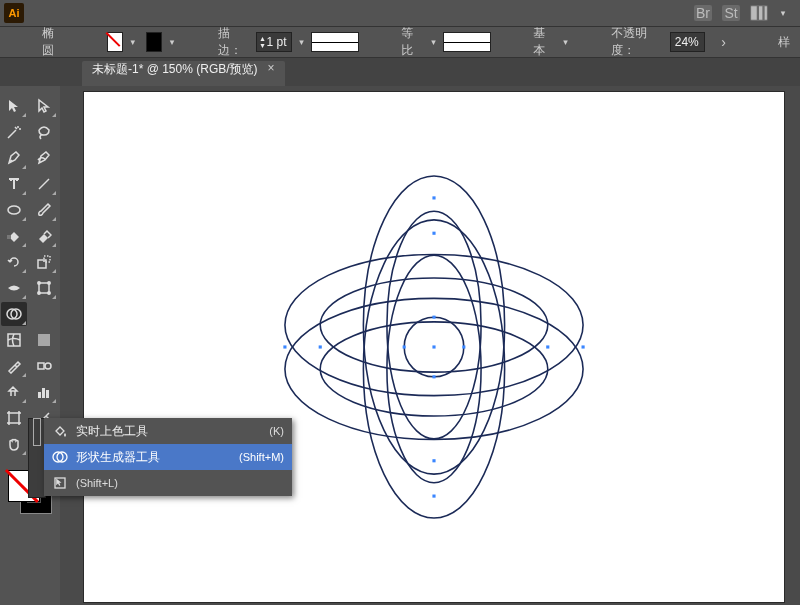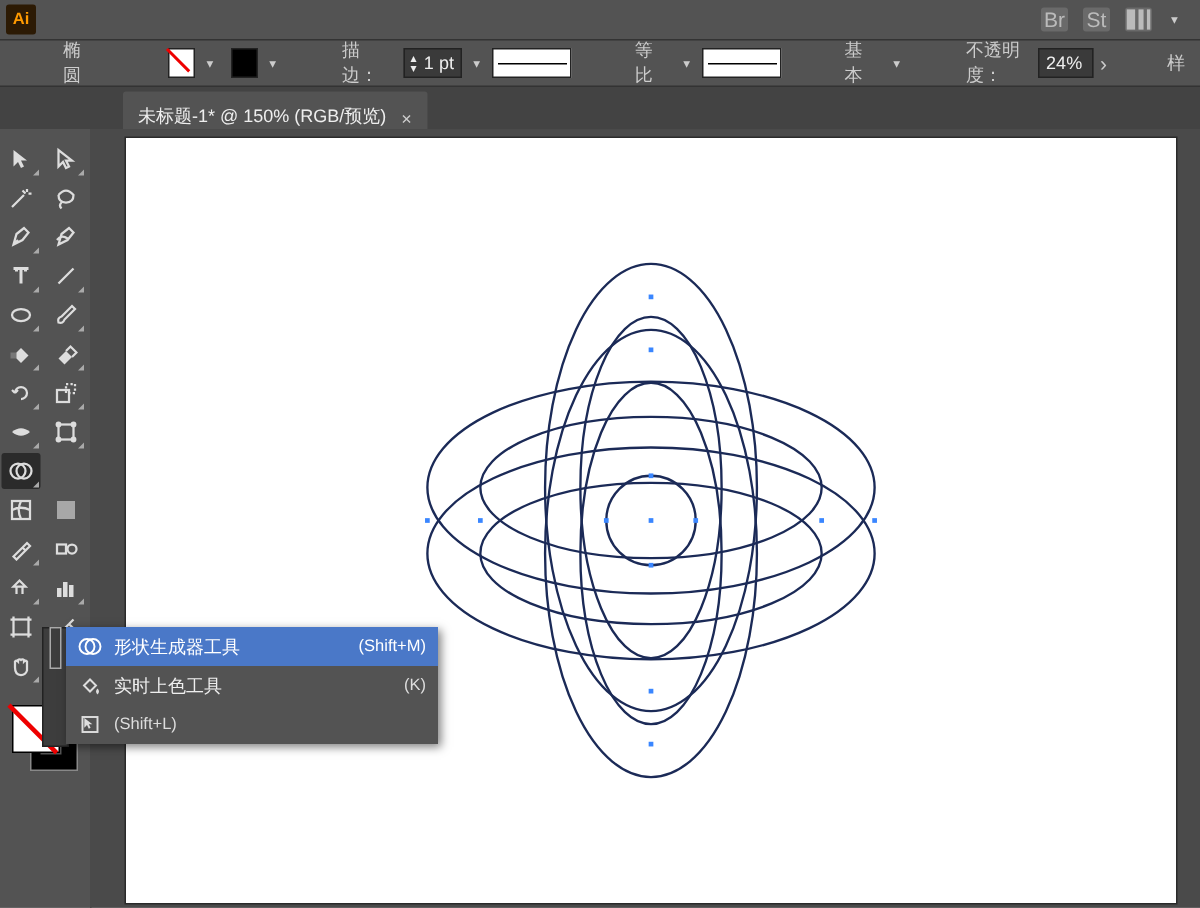--- a/index.html
+++ b/index.html
@@ -13,23 +13,23 @@
   .controlbar{height:30px;background:#535353;border-top:1px solid #333;border-bottom:1px solid #333;display:flex;align-items:center;padding:0 6px;gap:6px;}
   .ctrl-label{color:#ccc;margin-right:4px;margin-left:36px;}
   .swatch{width:18px;height:18px;border:1px solid #222;position:relative;}
   .swatch.none{background:#fff;}
   .swatch.none::after{content:"";position:absolute;left:-1px;top:-1px;width:140%;height:0;border-top:2px solid #e00;transform:rotate(45deg);transform-origin:left top;}
   .swatch.black{background:#000;margin-left:4px;}
   .dd{width:10px;height:18px;display:flex;align-items:center;justify-content:center;color:#ccc;font-size:9px;}
   .num-field{width:34px;height:18px;background:#3a3a3a;border:1px solid #222;color:#eee;display:flex;align-items:center;padding:0 4px;justify-content:space-between;}
   .line-prev{width:60px;height:18px;background:#fff;border:1px solid #222;display:flex;align-items:center;justify-content:center;position:relative;}
   .line-prev::before{content:"";display:block;height:1px;width:46px;background:#000;}
-  .opacity-right{margin-left:auto;display:flex;align-items:center;gap:4px;}
+  .opacity-right{margin-left:auto;display:flex;align-items:center;gap:16px;}
   .tabbar{height:28px;background:#434343;display:flex;align-items:flex-end;padding-left:82px;}
-  .doc-tab{background:#535353;height:25px;display:flex;align-items:flex-end;padding:0 10px;border-top-left-radius:2px;border-top-right-radius:2px;gap:10px;color:#eee;}
+  .doc-tab{background:#535353;height:25px;display:flex;align-items:flex-start;padding:0 10px;border-top-left-radius:2px;border-top-right-radius:2px;gap:10px;color:#eee;}
   .doc-tab .close{font-size:12px;color:#ccc;}
   .workspace{position:relative;height:calc(605px - 26px - 30px - 28px);}
   .tools-col{position:absolute;left:0;top:0;width:60px;height:100%;background:#535353;border-right:1px solid #2e2e2e;padding-top:8px;}
   .tools-grid{display:grid;grid-template-columns:28px 28px;gap:2px;justify-content:center;}
   .tool{width:26px;height:24px;display:flex;align-items:center;justify-content:center;color:#ddd;border-radius:2px;position:relative;}
   .tool.active{background:#2b2b2b;}
   .tool svg{width:16px;height:16px;stroke:#ddd;fill:none;stroke-width:1.5;}
   .tool .corner{position:absolute;right:1px;bottom:1px;width:0;height:0;border-left:4px solid transparent;border-bottom:4px solid #aaa;}
   .color-proxy{margin:14px auto 4px;width:44px;height:44px;position:relative;}
   .cp-fill{position:absolute;left:0;top:0;width:30px;height:30px;background:#fff;border:1px solid #000;}
@@ -321,38 +321,38 @@
 
   <div class="fly-left">
     <div>
         <div class="square-icon"></div>
       </div>
     <div></div>
       <div></div>
   </div>
 
   <div class="flyout">
+    <div class="flyout-row">
+      <span class="fr-icon"><svg viewBox="0 0 16 16">
+            <path d="M4 8 L8 4 L12 8 L8 12 Z"></path>
+            <path d="M13 10 Q15 12 13 14 Q11 12 13 10" fill="#ddd" stroke="none"></path>
+          </svg></span>
+      <span class="fr-label">实时上色工具</span>
+      <span class="fr-short">(K)</span>
+    </div>
     <div class="flyout-row sel">
       <span class="fr-icon"><svg viewBox="0 0 16 16">
             <circle cx="6" cy="8" r="5"></circle>
             <circle cx="10" cy="8" r="5"></circle>
           </svg></span>
       <span class="fr-label">形状生成器工具</span>
       <span class="fr-short">(Shift+M)</span>
     </div>
     <div class="flyout-row">
       <span class="fr-icon"><svg viewBox="0 0 16 16">
-            <path d="M4 8 L8 4 L12 8 L8 12 Z"></path>
-            <path d="M13 10 Q15 12 13 14 Q11 12 13 10" fill="#ddd" stroke="none"></path>
-          </svg></span>
-      <span class="fr-label">实时上色工具</span>
-      <span class="fr-short">(K)</span>
-    </div>
-    <div class="flyout-row">
-      <span class="fr-icon"><svg viewBox="0 0 16 16">
             <rect x="3" y="3" width="10" height="10"></rect>
             <path d="M3 2 L3 13 L6 10 L8 14 L10 13 L8 9 L12 9 Z" fill="#ddd" stroke="none" transform="scale(0.6) translate(4 4)"></path>
           </svg></span>
       <span class="fr-short">(Shift+L)</span>
     </div>
   </div>
 
 </div>
 
 </body></html>

